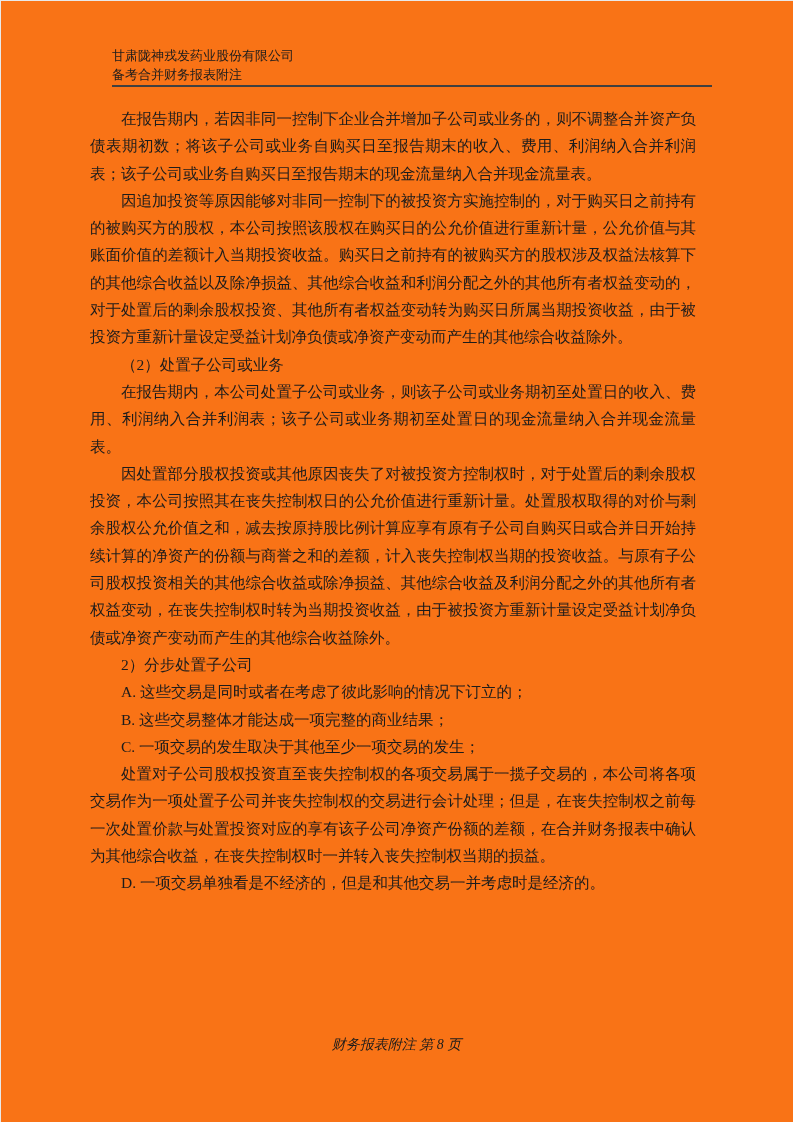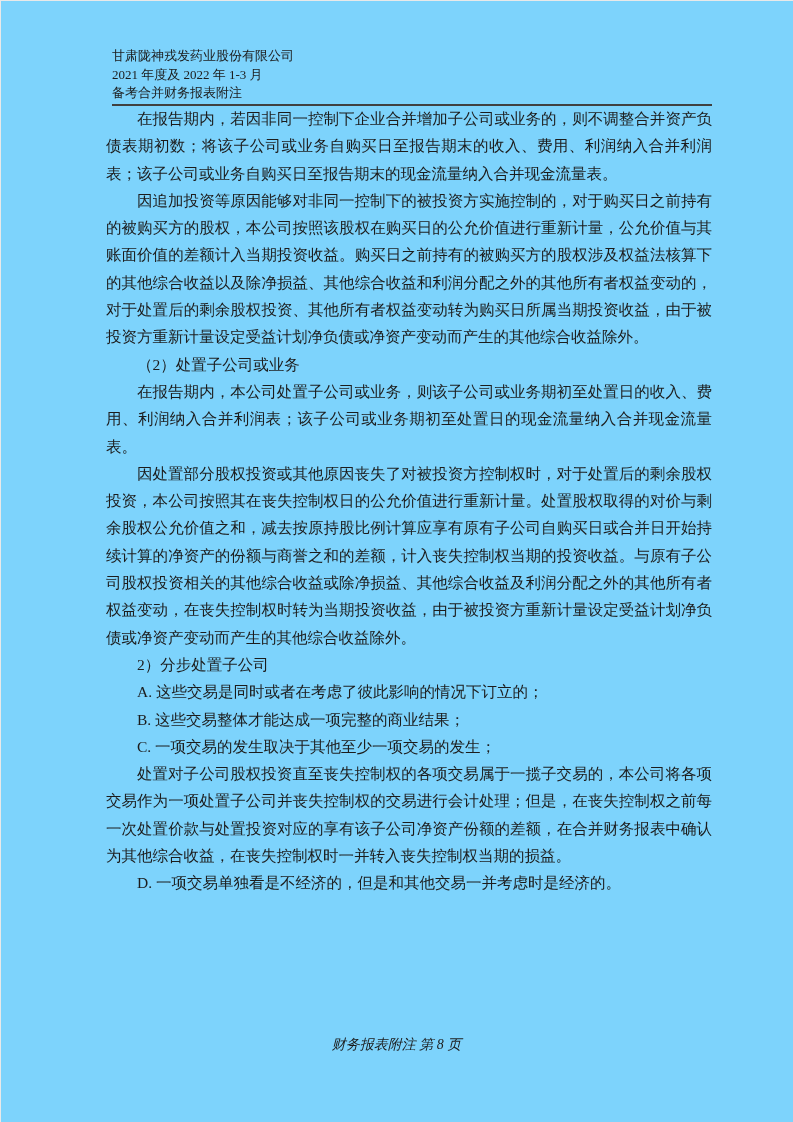--- a/index.html
+++ b/index.html
@@ -4,40 +4,40 @@
 <style>
   html, body {
     margin: 0;
     padding: 0;
     background: #ffffff;
   }
   .page {
     position: relative;
     width: 793px;
     height: 1122px;
-    background: #7dd3fc;
+    background: #f97316;
     overflow: hidden;
     font-family: "Liberation Serif", "DejaVu Serif", serif;
     color: #1c1c1c;
     box-shadow: inset 1px 0 0 #e9e9e9, inset 0 1px 0 #e9e9e9;
   }
   .doc-header {
     position: absolute;
     left: 112px;
     top: 47px;
     width: 600px;
     font-size: 13px;
     line-height: 18.5px;
     padding-bottom: 1px;
     border-bottom: 2px solid #404040;
     white-space: nowrap;
   }
   .doc-body {
     position: absolute;
-    left: 106px;
+    left: 90px;
     top: 105px;
     width: 606px;
     font-size: 15.5px;
     line-height: 27.3px;
     text-align: justify;
     text-justify: inter-ideograph;
   }
   .doc-body p {
     margin: 0;
     padding: 0;
@@ -53,21 +53,20 @@
     font-style: italic;
   }
 </style>
 </head>
 <body>
 
 <div class="page">
 
   <div class="doc-header">
     <div>甘肃陇神戎发药业股份有限公司</div>
-    <div>2021 年度及 2022 年 1-3 月</div>
     <div>备考合并财务报表附注</div>
   </div>
 
   <div class="doc-body">
 
   <p>在报告期内，若因非同一控制下企业合并增加子公司或业务的，则不调整合并资产负债表期初数；将该子公司或业务自购买日至报告期末的收入、费用、利润纳入合并利润表；该子公司或业务自购买日至报告期末的现金流量纳入合并现金流量表。</p>
       <p>因追加投资等原因能够对非同一控制下的被投资方实施控制的，对于购买日之前持有的被购买方的股权，本公司按照该股权在购买日的公允价值进行重新计量，公允价值与其账面价值的差额计入当期投资收益。购买日之前持有的被购买方的股权涉及权益法核算下的其他综合收益以及除净损益、其他综合收益和利润分配之外的其他所有者权益变动的，对于处置后的剩余股权投资、其他所有者权益变动转为购买日所属当期投资收益，由于被投资方重新计量设定受益计划净负债或净资产变动而产生的其他综合收益除外。</p>
       <p>（2）处置子公司或业务</p>
       <p>在报告期内，本公司处置子公司或业务，则该子公司或业务期初至处置日的收入、费用、利润纳入合并利润表；该子公司或业务期初至处置日的现金流量纳入合并现金流量表。</p>
       <p>因处置部分股权投资或其他原因丧失了对被投资方控制权时，对于处置后的剩余股权投资，本公司按照其在丧失控制权日的公允价值进行重新计量。处置股权取得的对价与剩余股权公允价值之和，减去按原持股比例计算应享有原有子公司自购买日或合并日开始持续计算的净资产的份额与商誉之和的差额，计入丧失控制权当期的投资收益。与原有子公司股权投资相关的其他综合收益或除净损益、其他综合收益及利润分配之外的其他所有者权益变动，在丧失控制权时转为当期投资收益，由于被投资方重新计量设定受益计划净负债或净资产变动而产生的其他综合收益除外。</p>

